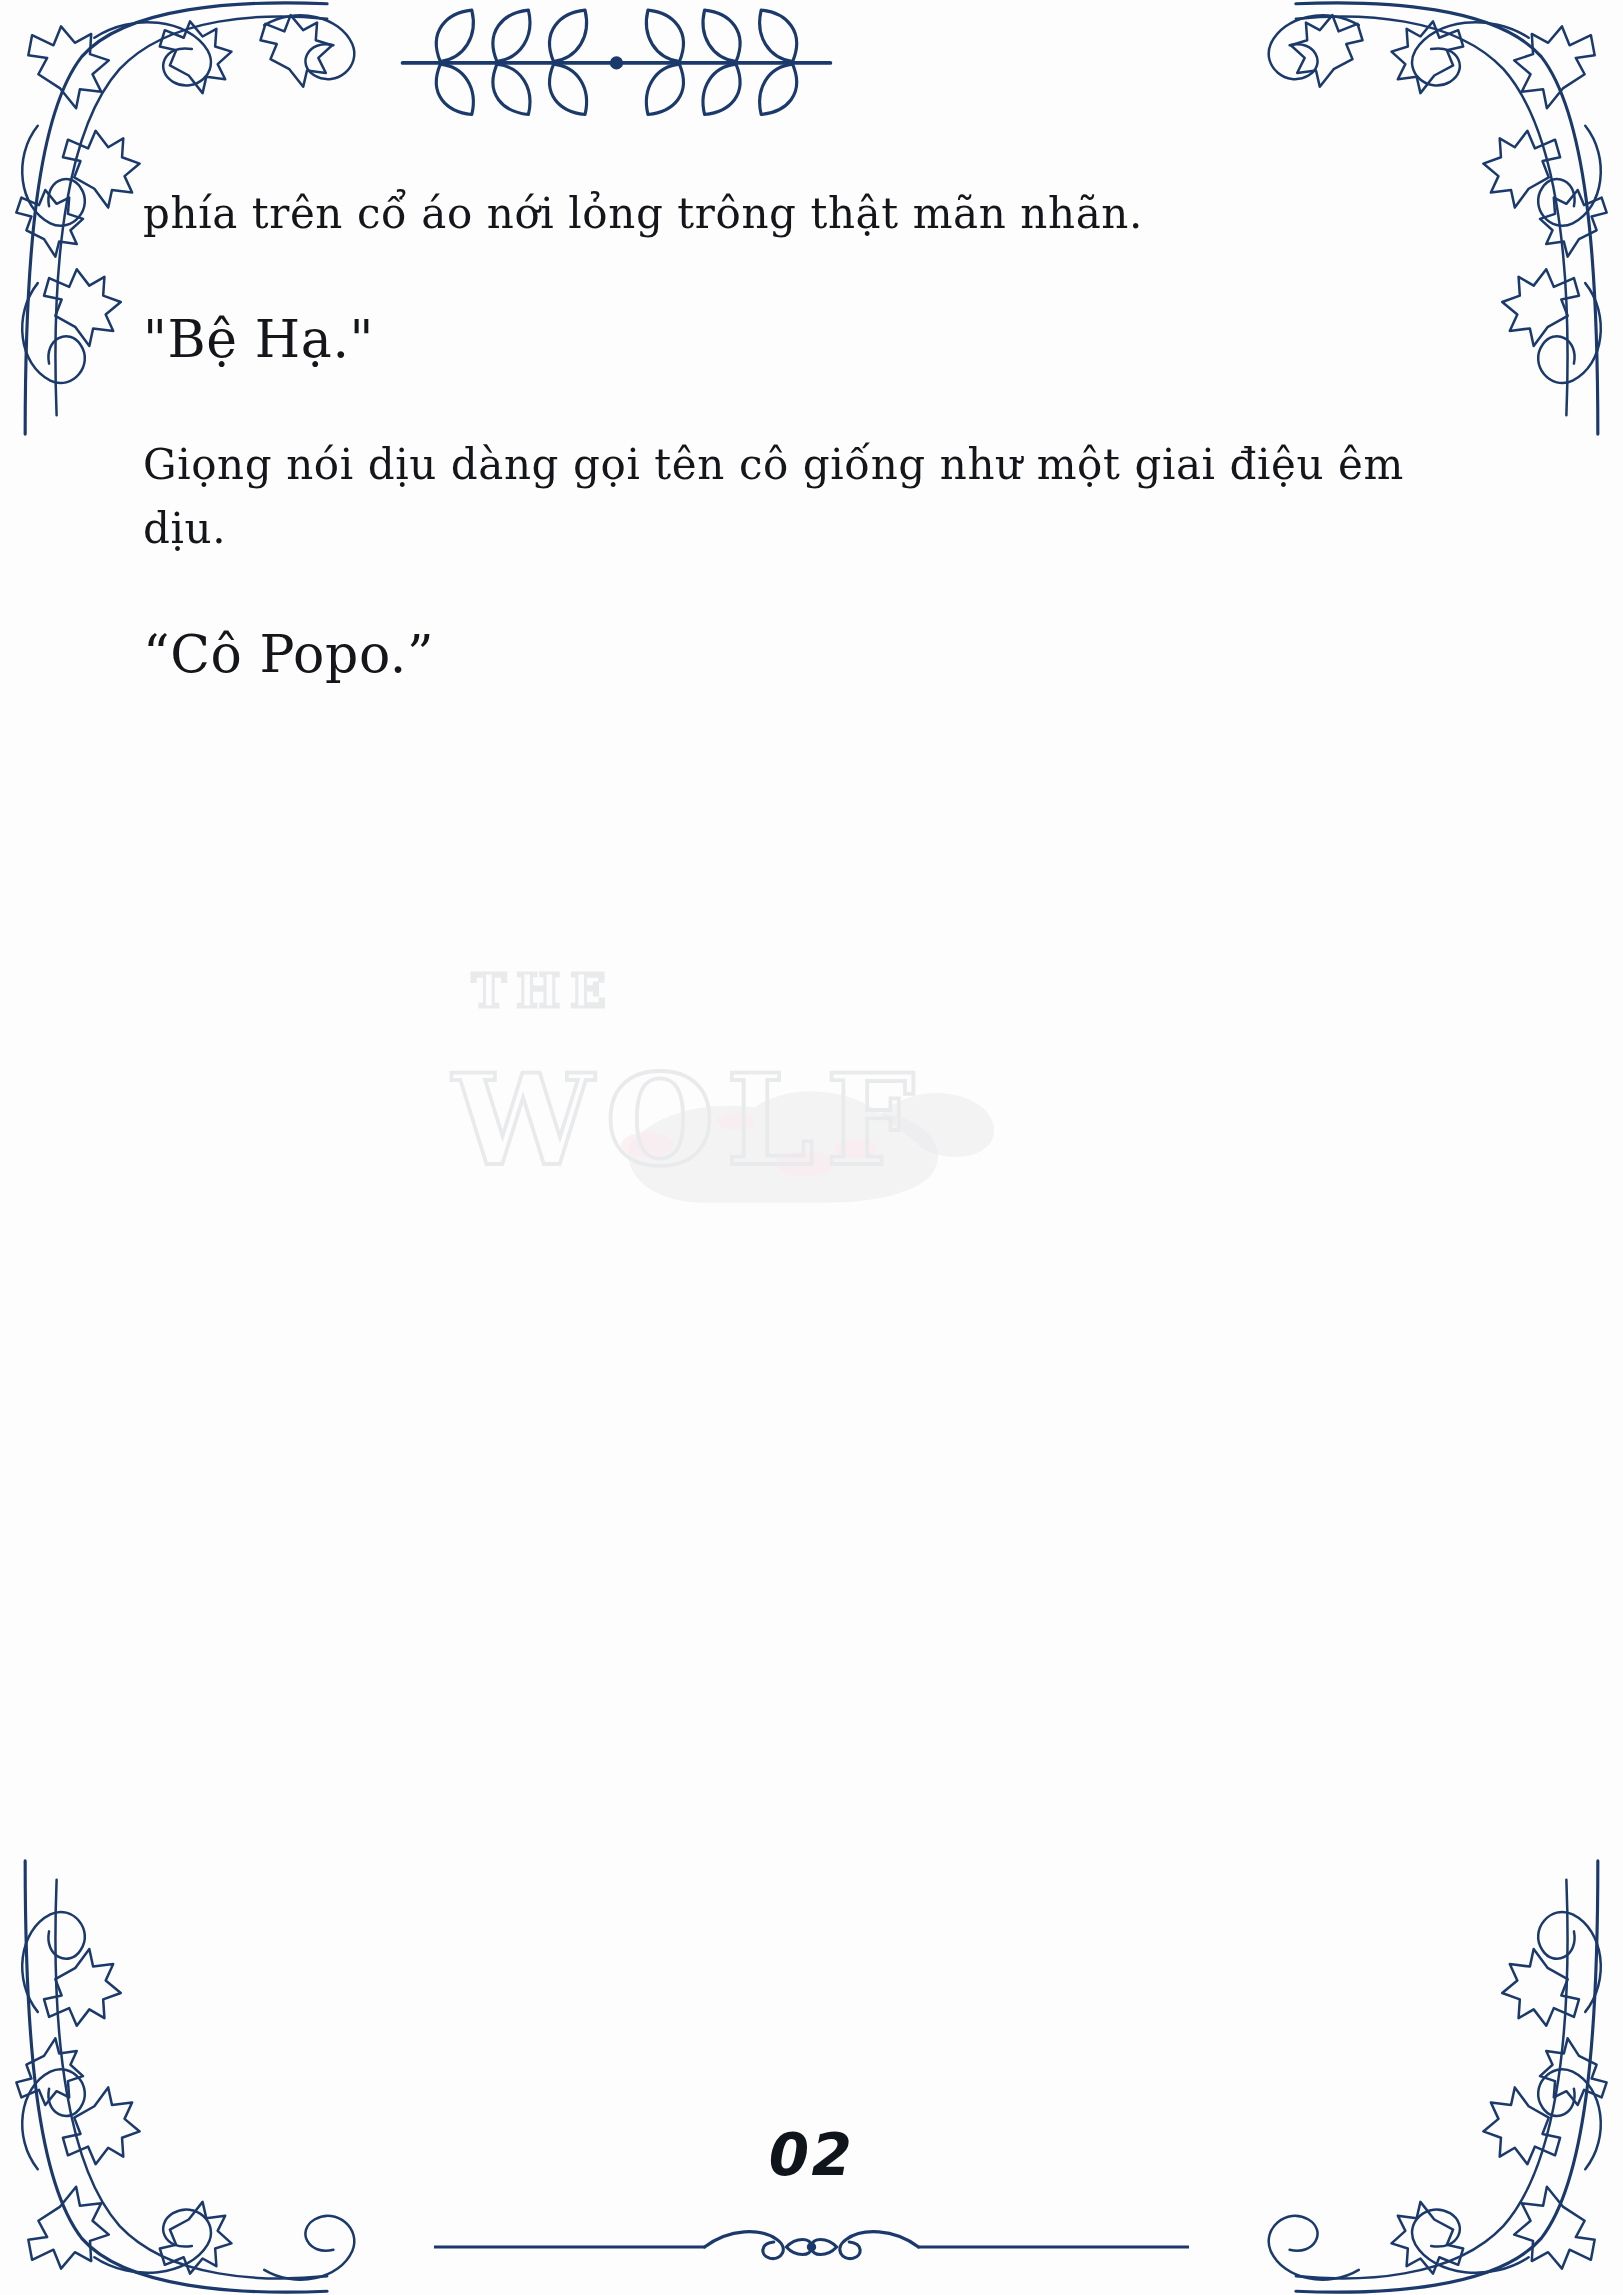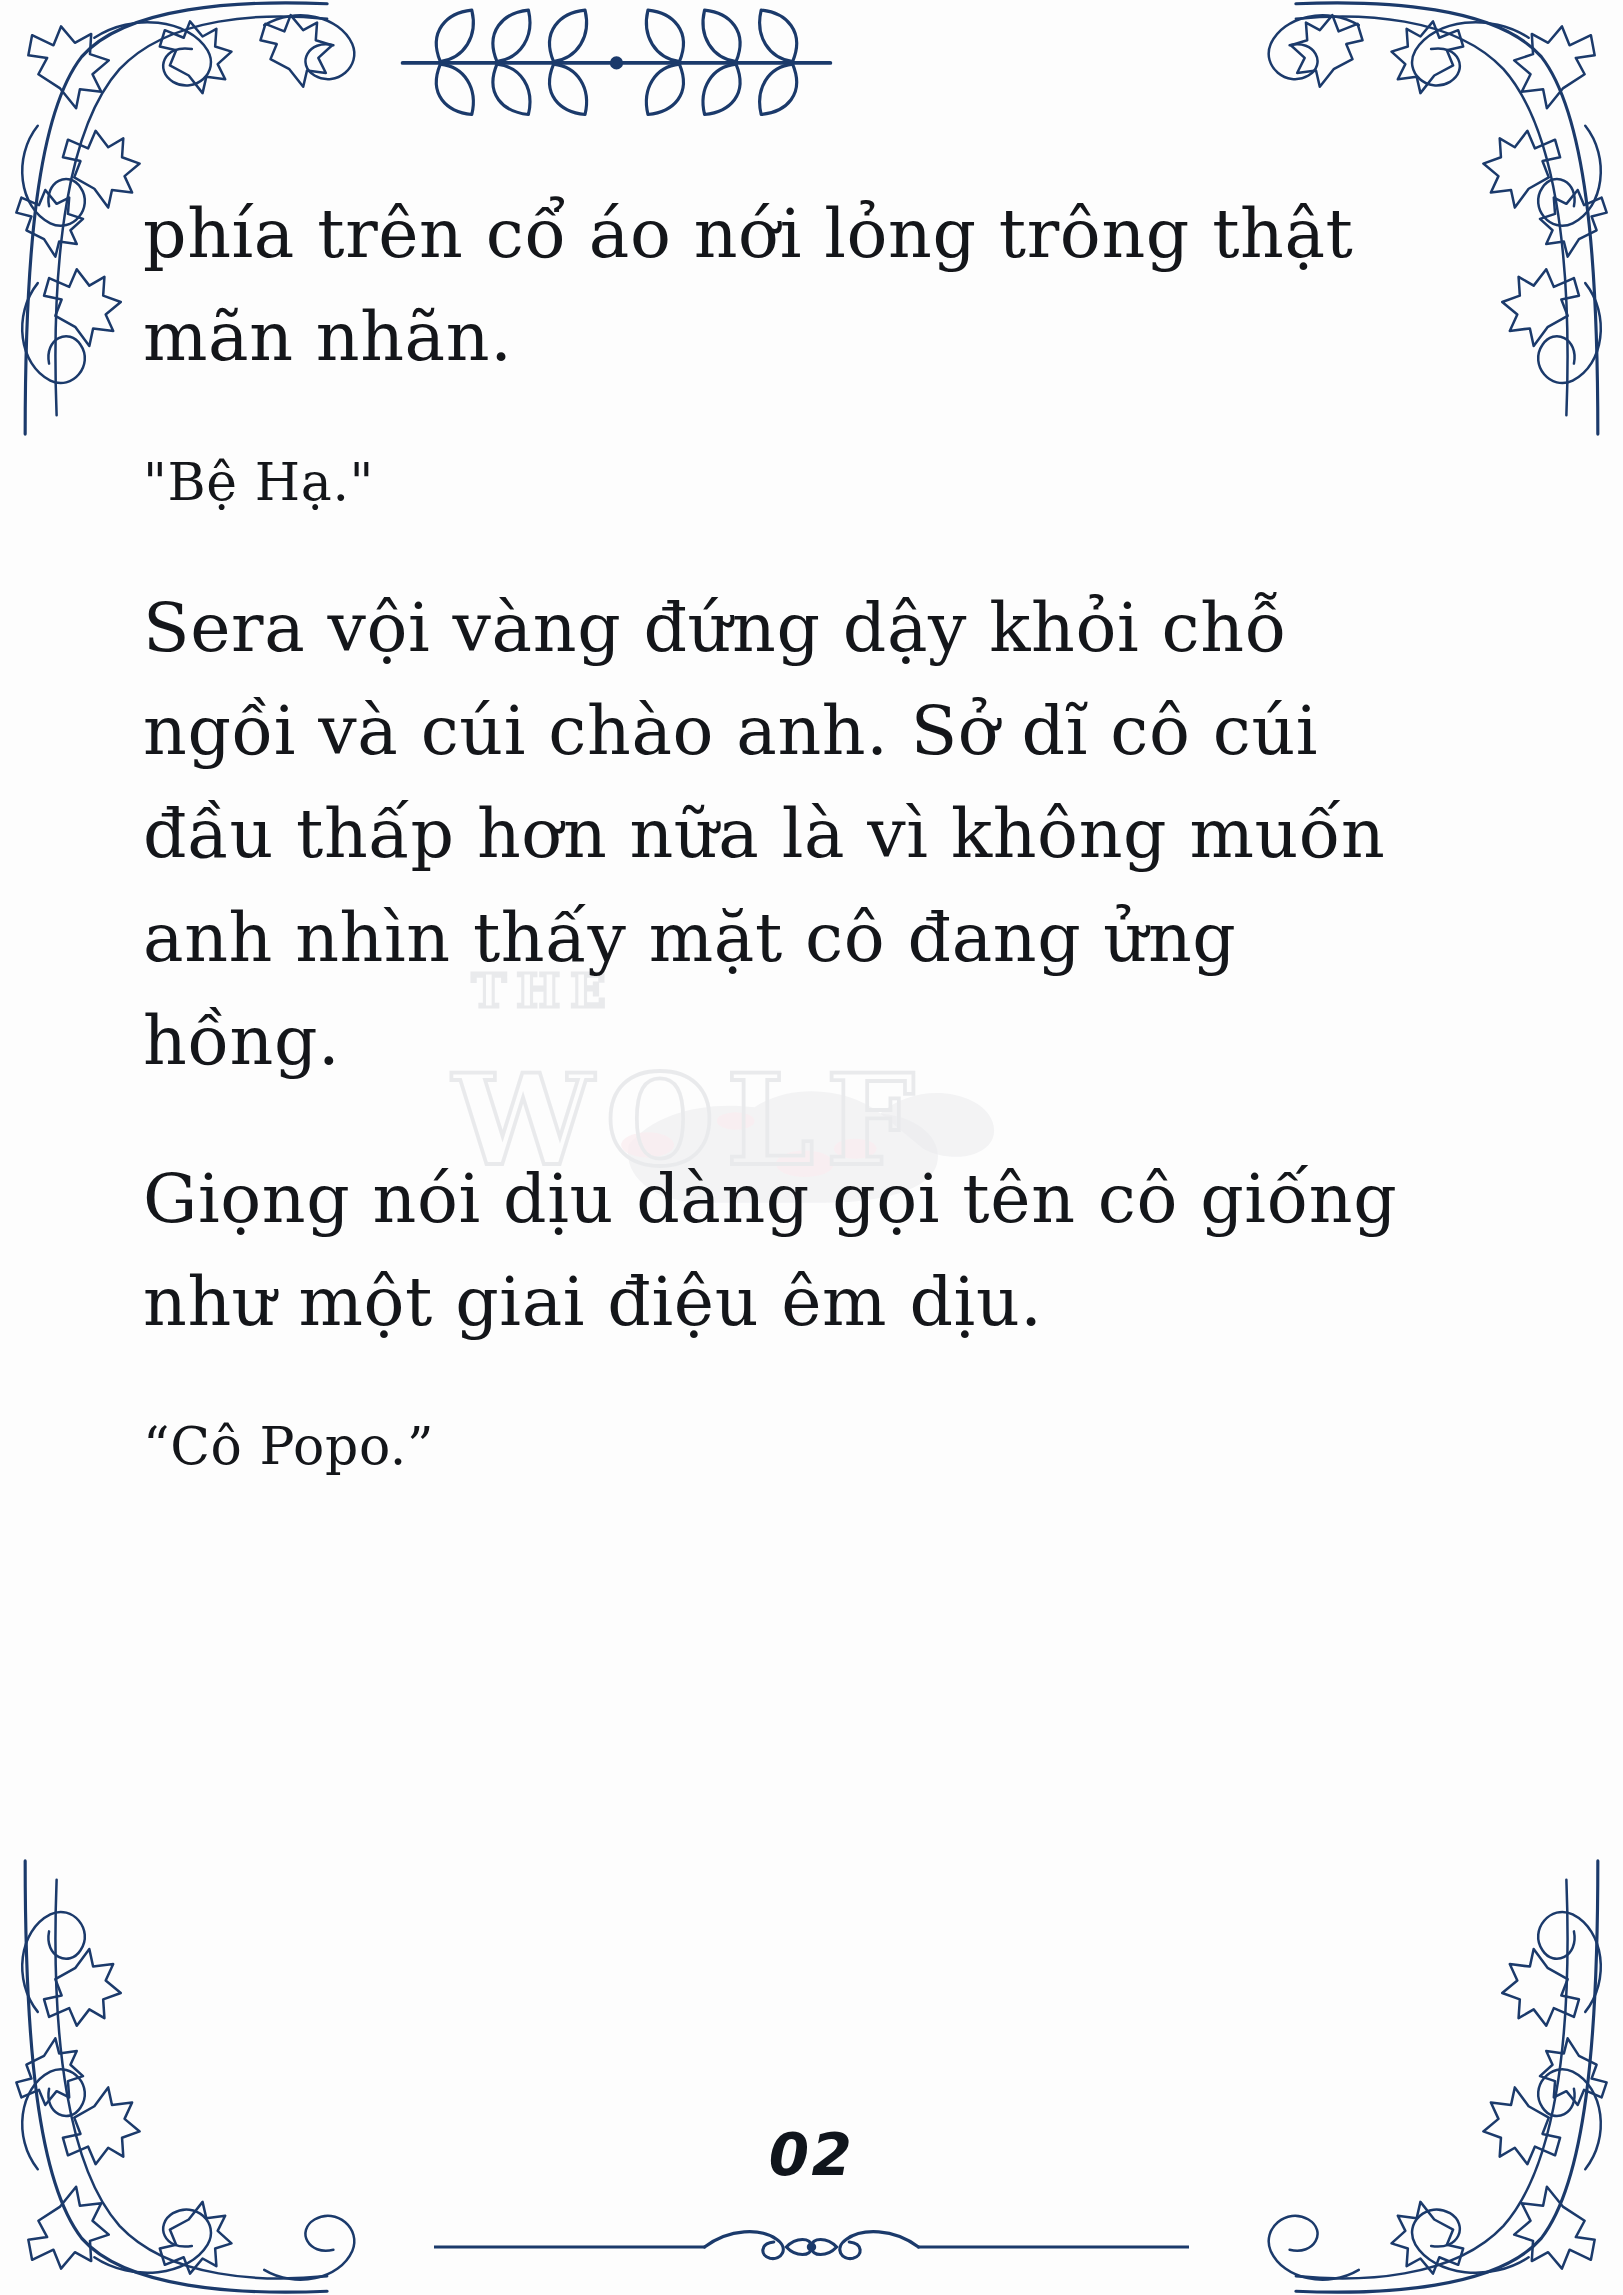--- a/index.html
+++ b/index.html
@@ -56,21 +56,21 @@
 
   
   .content {
     position: absolute;
     left: 143px;
     top: 182px;
     width: 1334px;
   }
   .para {
     font-family: "DejaVu Serif", serif;
-    font-size: 68px;
+    font-size: 42px;
     line-height: 1.52;
     color: #14161a;
     margin: 0 0 54px 0;
     letter-spacing: 0.6px;
     max-width: 1284px;
   }
   .para.dialog {
     font-size: 52px;
   }
 
@@ -210,21 +210,20 @@
       <ellipse cx="470" cy="262" rx="30" ry="14" fill="#f3c6ce" opacity="0.8"></ellipse>
 
       <text class="wm-text-small" x="50" y="80">THE</text>
       <text class="wm-text" x="20" y="330">WOLF</text>
     </g>
   </svg>
 
   <div class="content">
     <p class="para">phía trên cổ áo nới lỏng trông thật mãn nhãn.</p>
     <p class="para dialog">"Bệ Hạ."</p>
-    <p class="para">Sera vội vàng đứng dậy khỏi chỗ ngồi và cúi chào anh. Sở dĩ cô cúi đầu thấp hơn nữa là vì không muốn anh nhìn thấy mặt cô đang ửng hồng.</p>
     <p class="para">Giọng nói dịu dàng gọi tên cô giống như một giai điệu êm dịu.</p>
     <p class="para dialog">“Cô Popo.”</p>
   </div>
 
   <div class="page-number">02</div>
 
   <svg class="footer-rule" viewBox="0 0 1200 60">
     <g stroke="#1b3a6b" fill="none" stroke-width="5" stroke-linecap="round">
       <path d="M0,30 L430,30"></path>
       <path d="M770,30 L1200,30"></path>

